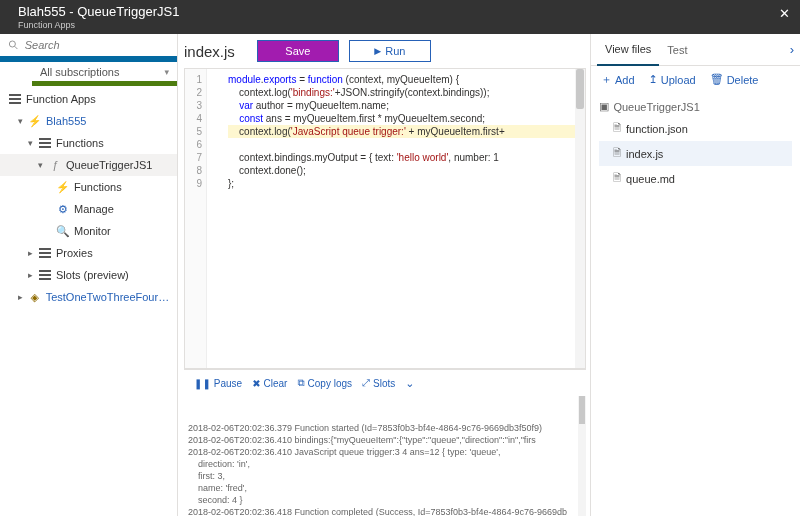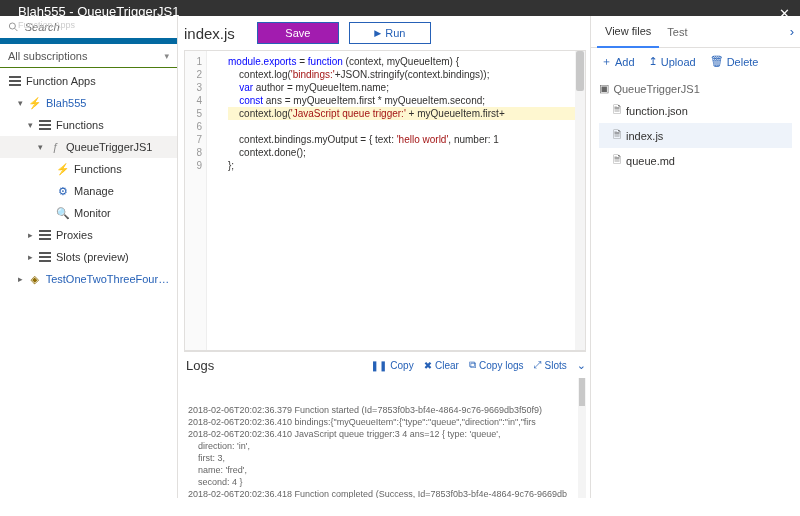--- a/index.html
+++ b/index.html
@@ -1,34 +1,34 @@
 <!DOCTYPE html>
 <html><head>
 <meta charset="utf-8">
 <style>
 * { margin: 0; padding: 0; box-sizing: border-box; font-family: "Segoe UI", sans-serif; }
 body { width: 800px; height: 516px; overflow: hidden; background: #fff; font-size: 11px; color: #323130; }
 
 
-.header { background: #333; color: #fff; height: 16px; display: flex; align-items: flex-start; padding: 4px 8px 0 18px; position: relative; }
+.header { background: #333; color: #fff; height: 34px; display: flex; align-items: flex-start; padding: 4px 8px 0 18px; position: relative; }
 .header .title { font-size: 13px; font-weight: 400; }
 .header .subtitle { font-size: 9px; color: #ccc; margin-top: 1px; }
 .header .close { position: absolute; right: 10px; top: 6px; color: #fff; font-size: 13px; cursor: pointer; }
 
 
 .shell { display: flex; height: calc(516px - 34px); }
 .sidebar { width: 178px; border-right: 1px solid #e1dfdd; display: flex; flex-direction: column; }
 .main { flex: 1; display: flex; flex-direction: column; }
 .rightpane { width: 210px; border-left: 1px solid #e1dfdd; display: flex; flex-direction: column; }
 
 
 .search { display: flex; align-items: center; height: 28px; padding: 0 8px; color: #888; border-bottom: 6px solid #0369a1; }
 .search svg { width: 12px; height: 12px; margin-right: 6px; }
 .search input { border: none; outline: none; font-size: 11px; width: 100%; color: #888; font-style: italic; }
-.subs { display: flex; align-items: center; justify-content: space-between; height: 24px; padding: 0 8px; color: #555; border-bottom: 1px solid #4d7c0f; }
+.subs { display: flex; align-items: center; justify-content: space-between; height: 24px; padding: 0 8px; color: #555; border-bottom: 5px solid #4d7c0f; margin-left: 32px; }
 .subs .chev { font-size: 9px; color: #888; }
 .tree { padding-top: 2px; font-size: 11px; }
 .node { display: flex; align-items: center; height: 22px; padding-right: 4px; cursor: pointer; }
 .node.lvl0 { padding-left: 8px; color: #333; }
 .node.lvl1 { padding-left: 18px; color: #2661b7; }
 .node.lvl2 { padding-left: 28px; color: #333; }
 .node.lvl3 { padding-left: 38px; color: #333; }
 .node.selected { background: #f3f2f1; }
 .node .caret { width: 10px; font-size: 9px; color: #666; }
 .node .ic { width: 14px; display: inline-flex; align-items: center; justify-content: center; margin-right: 4px; }
@@ -65,21 +65,21 @@
 .logs-head .lbl { font-size: 13px; color: #333; flex: 1; padding-left: 2px; }
 .logs-head .act { color: #2661b7; margin-left: 10px; font-size: 10px; display: inline-flex; align-items: center; gap: 3px; cursor: pointer; }
 .logs-head .chev { color: #2661b7; margin-left: 10px; font-size: 11px; cursor: pointer; }
 .logs-body { font-family: Consolas, monospace; font-size: 9px; color: #666; line-height: 12px; height: 120px; overflow: hidden; padding: 2px 0 0 4px; white-space: pre; position: relative; }
 .logs-body .sb { position: absolute; right: 0; top: 0; width: 8px; height: 100%; background: #f4f4f4; }
 .logs-body .sb .th { position: absolute; top: 0; width: 6px; left:1px; height: 28px; background: #c8c8c8; }
 
 
 .rtabs { display: flex; align-items: center; height: 32px; border-bottom: 1px solid #e1dfdd; padding: 0 6px; position: relative; }
 .rtab { padding: 0 8px; height: 32px; display: inline-flex; align-items: center; color: #666; cursor: pointer; font-size: 11px; }
-.rtab.active { color: #333; border-bottom: 2px solid #3b82f6; }
+.rtab.active { color: #333; border-bottom: 2px solid #0c4a6e; }
 .rtabs .expand { position: absolute; right: 6px; color: #2661b7; font-size: 13px; cursor: pointer; }
 .ractions { display: flex; gap: 14px; padding: 6px 10px; }
 .ractions .a { color: #2661b7; display: inline-flex; align-items: center; gap: 3px; cursor: pointer; font-size: 11px; }
 .filetree { padding: 4px 8px; font-size: 11px; }
 .ft-root { color: #666; display: flex; align-items: center; gap: 4px; padding: 3px 0; }
 .ft-item { display: flex; align-items: center; gap: 5px; padding: 4px 4px 4px 14px; cursor: pointer; }
 .ft-item.selected { background: #eef3fa; }
 .ft-item .fic { color: #555; font-size: 10px; }
 </style>
 </head>
@@ -186,24 +186,23 @@
           <div>8</div>
           <div>9</div>
         </div>
       <div class="code" id="code"><div class="ln"><span class="kw">module</span>.<span class="kw">exports</span> = <span class="kw">function</span> (context, myQueueItem) {</div><div class="ln">    context.log(<span class="str">'bindings:'</span>+JSON.stringify(context.bindings));</div><div class="ln">    <span class="kw">var</span> author = myQueueItem.name;</div><div class="ln">    <span class="kw">const</span> ans = myQueueItem.first * myQueueItem.second;</div><div class="ln hl">    context.log(<span class="str">'JavaScript queue trigger:'</span> + myQueueItem.first+</div><div class="ln"></div><div class="ln">    context.bindings.myOutput = { text: <span class="str">'hello world'</span>, number: 1</div><div class="ln">    context.done();</div><div class="ln">};</div></div>
       <div class="scrollbar">
           <div class="thumb"></div>
         </div>
     </div>
     <div class="logs">
       <div class="logs-head">
-        <span class="lbl">Logs</span>
         <span class="act">
             <span>❚❚</span>
-            <span>Copy</span>
+            <span>Pause</span>
           </span>
         <span class="act">
             <span>✖</span>
             <span>Clear</span>
           </span>
         <span class="act">
             <span>⧉</span>
             <span>Copy logs</span>
           </span>
         <span class="act">

